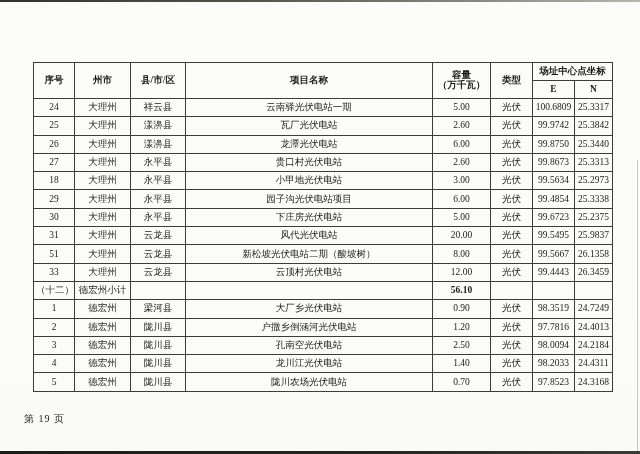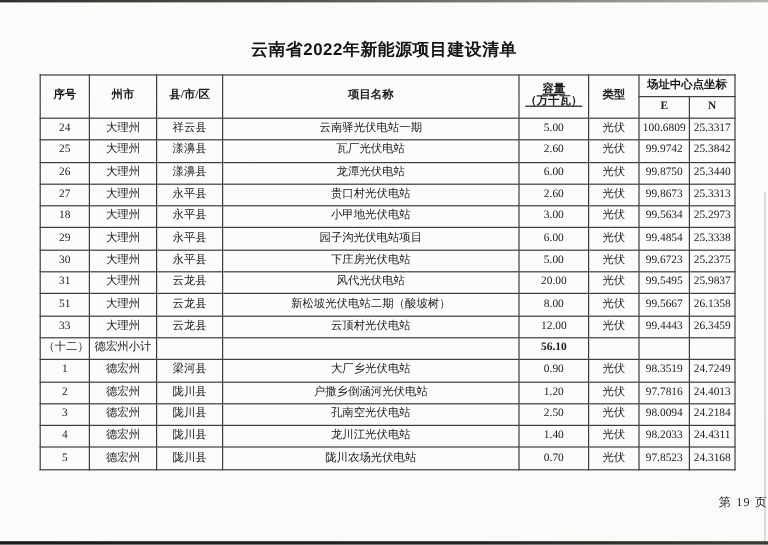--- a/index.html
+++ b/index.html
@@ -55,43 +55,42 @@
     color: #1b1b1b;
     padding: 0 2px;
     overflow: hidden;
     white-space: nowrap;
   }
   .project-table thead th {
     font-weight: bold;
     height: 18px;
     font-size: 9.5px;
   }
-  .project-table thead .cap-head { line-height: 1.05; text-decoration: underline; }
+  .project-table thead .cap-head { line-height: 1.05; }
   .project-table thead .cap-line { display: block; }
   .project-table tbody td { height: 18.3px; }
   .project-table td.bold { font-weight: bold; margin-left: 17px; }
   .doc-footer {
     position: absolute;
     left: 0; top: 412px; width: 640px;
-    text-align: right;
+    text-align: left;
     font-size: 10px;
     color: #262626;
     letter-spacing: 1px;
     padding-left: 24px;
   }
 </style>
 </head>
 <body>
 
 <div class="page">
   <div class="scan-edge-top"></div>
   <div class="scan-edge-bottom"></div>
   <div class="scan-edge-right"></div>
 
-  <div class="doc-title">云南省2022年新能源项目建设清单</div>
 
   <table class="project-table">
     <colgroup>
       <col style="width:41px">
       <col style="width:56px">
       <col style="width:55px">
       <col style="width:247px">
       <col style="width:58px">
       <col style="width:42px">
       <col style="width:42px">

